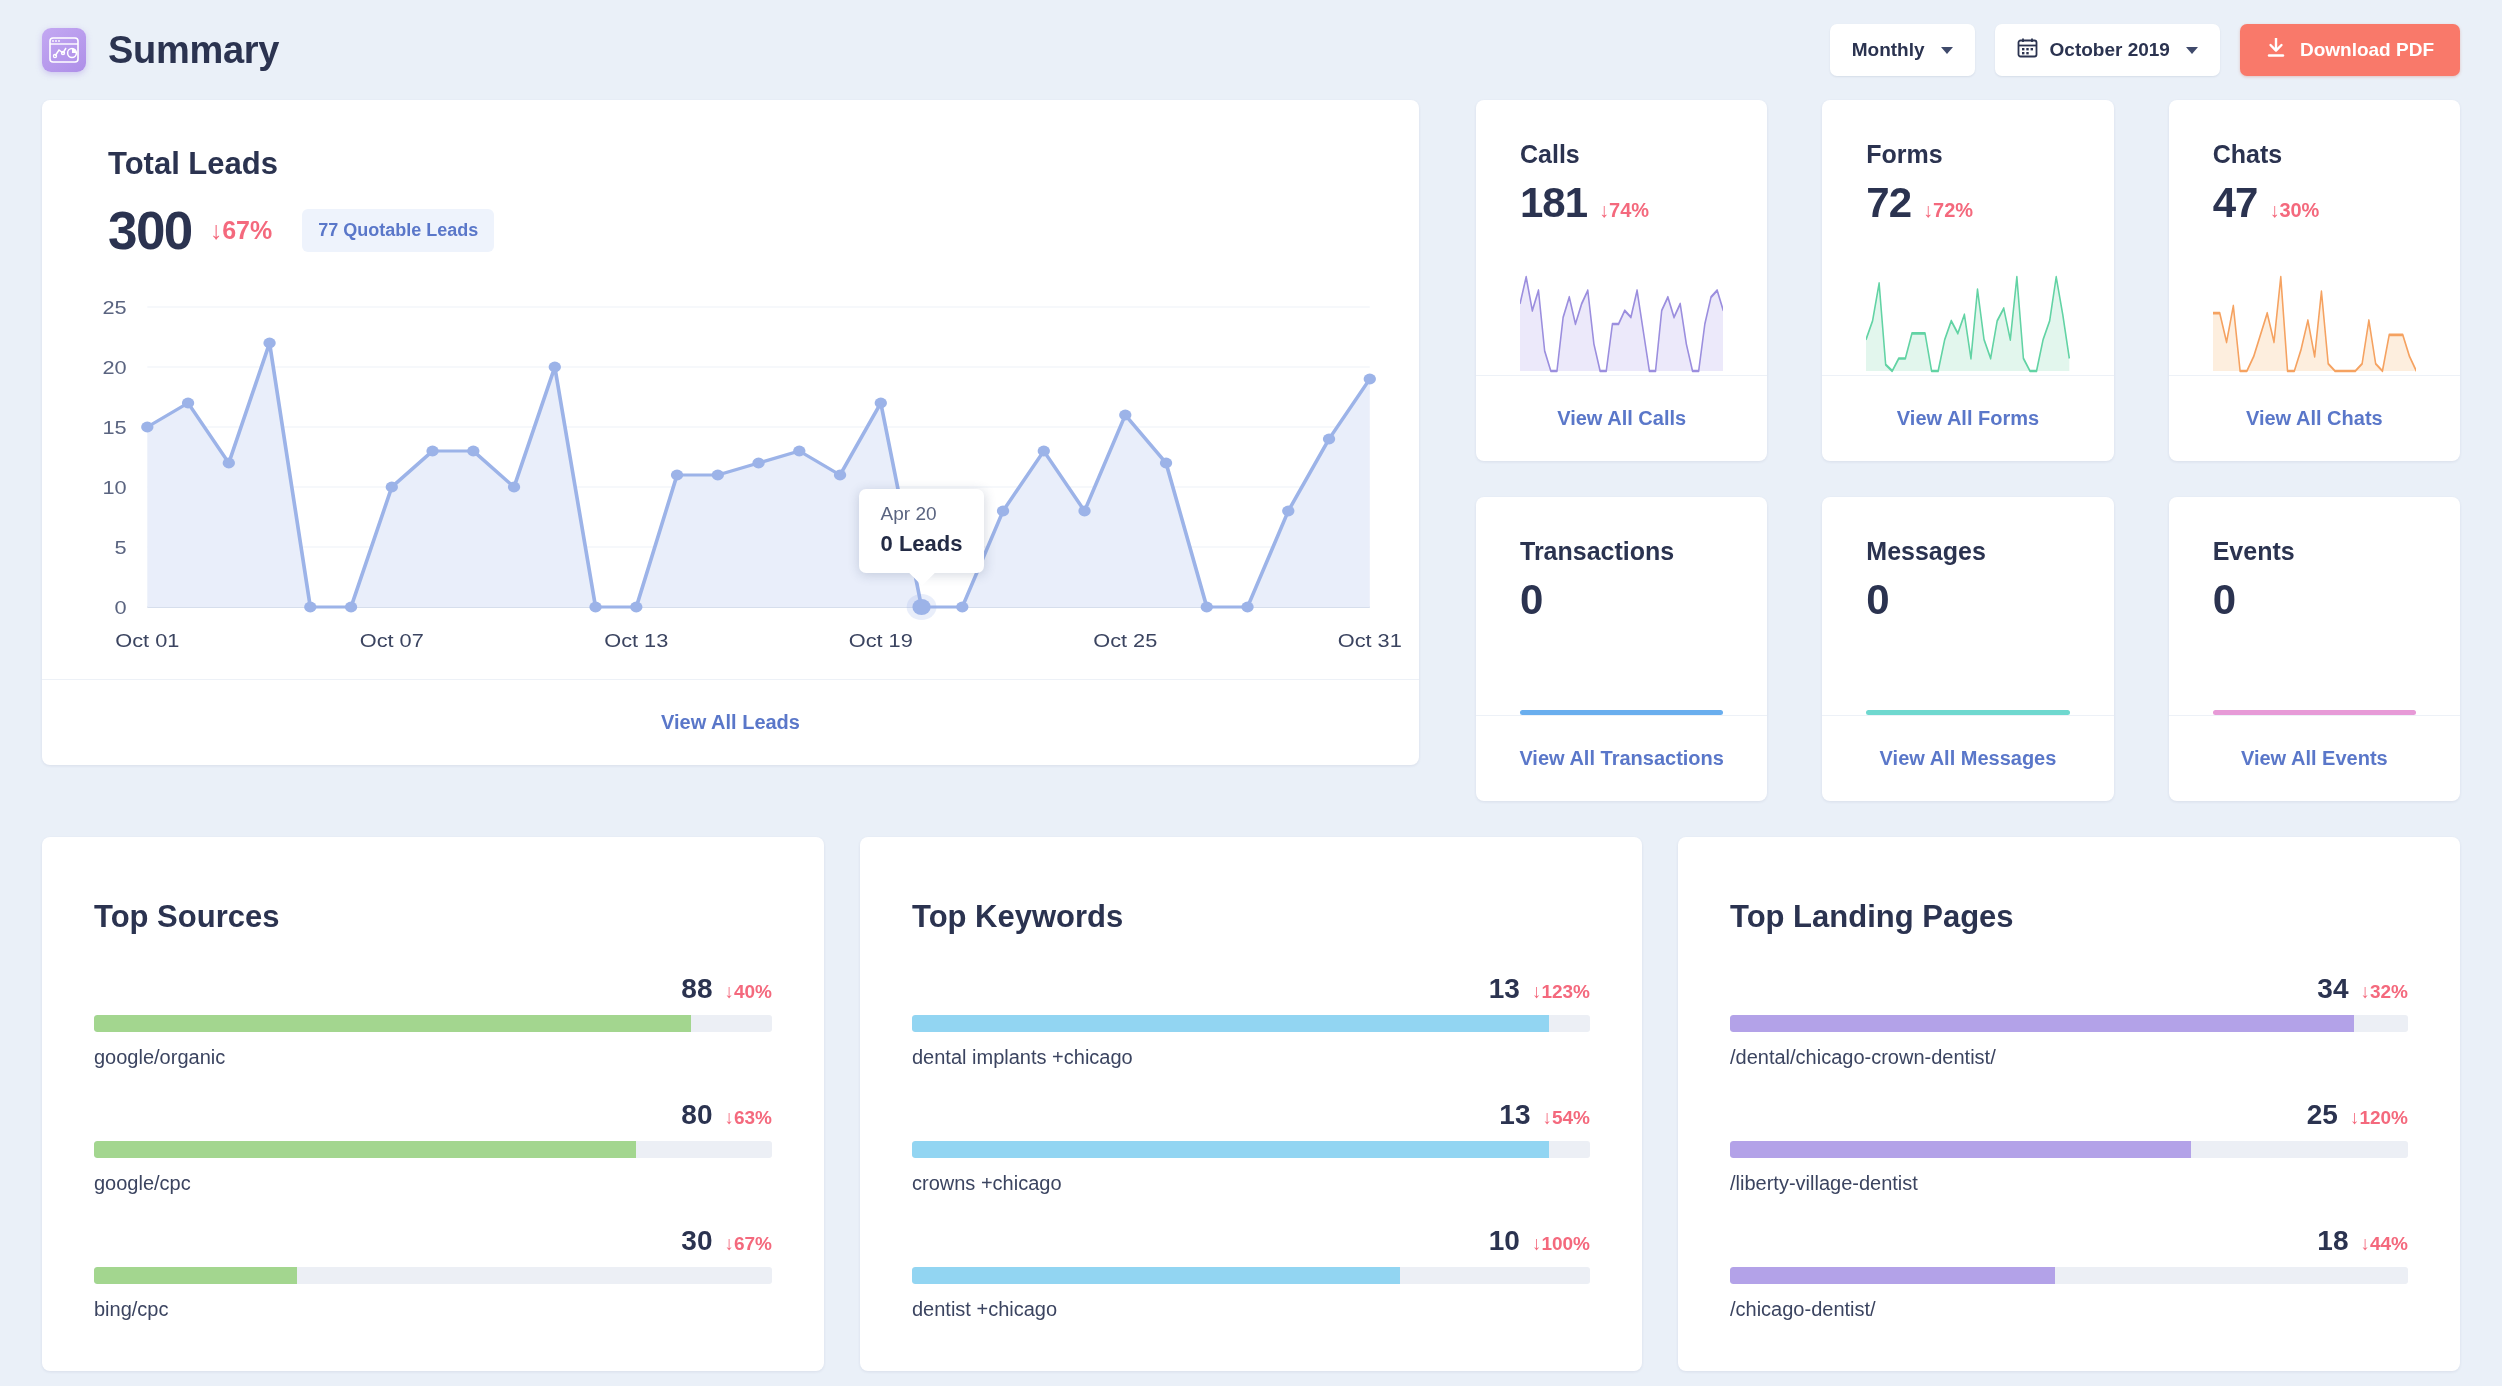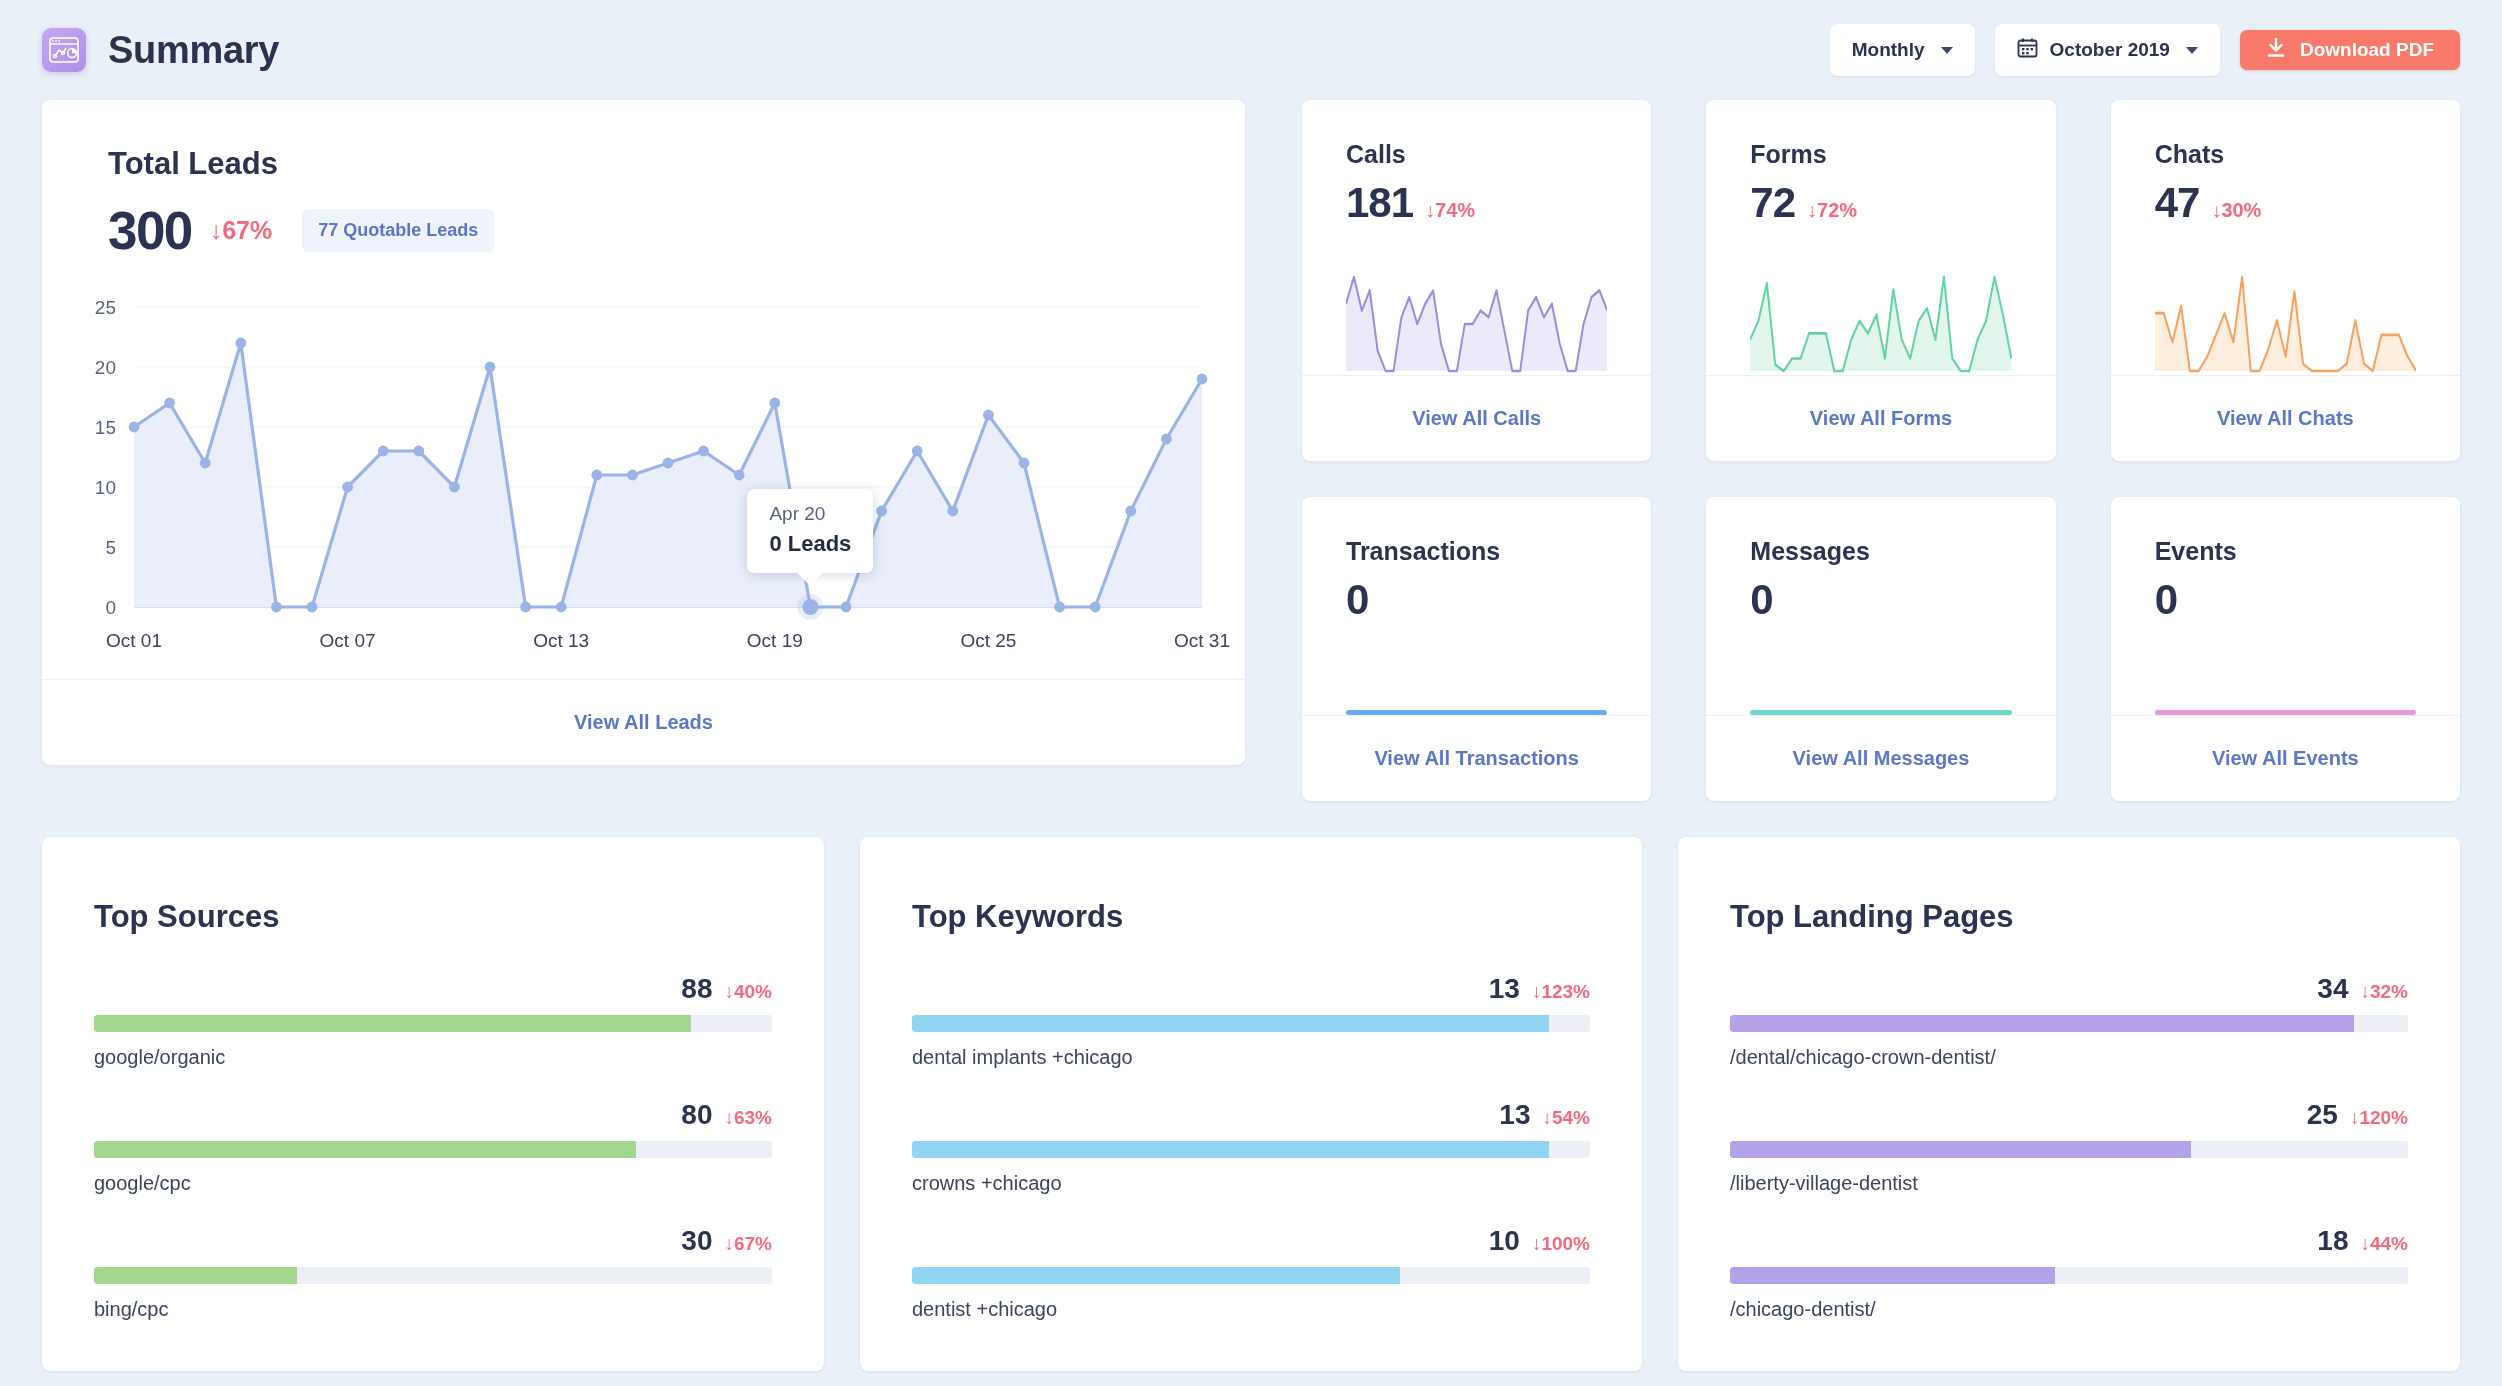--- a/index.html
+++ b/index.html
@@ -48,33 +48,33 @@
     width: 0; height: 0;
     border-left: 6px solid transparent;
     border-right: 6px solid transparent;
     border-top: 7px solid #3f4a6b;
     margin-left: 4px;
   }
   .btn-pdf {
     background: #f9796a;
     color: #fff;
     border-radius: 7px;
-    height: 40px;
+    height: 52px;
     display: flex; align-items: center; gap: 14px;
     padding: 0 26px;
     font-size: 19px; font-weight: bold;
     cursor: pointer;
     box-shadow: 0 1px 3px rgba(200,90,70,.3);
   }
 
   
   .wrap { padding: 0 42px; }
   .row-top { display: flex; gap: 36px; align-items: flex-start; }
   .leads-card {
-    width: 1203px;
+    width: 1377px;
     background: #fff;
     border-radius: 8px;
     box-shadow: 0 1px 3px rgba(40,60,100,.09);
     overflow: hidden;
   }
   .metrics-col { flex: 1; display: flex; flex-direction: column; gap: 36px; }
   .metric-row { display: flex; gap: 34px; }
 
   .card {
     background: #fff;

